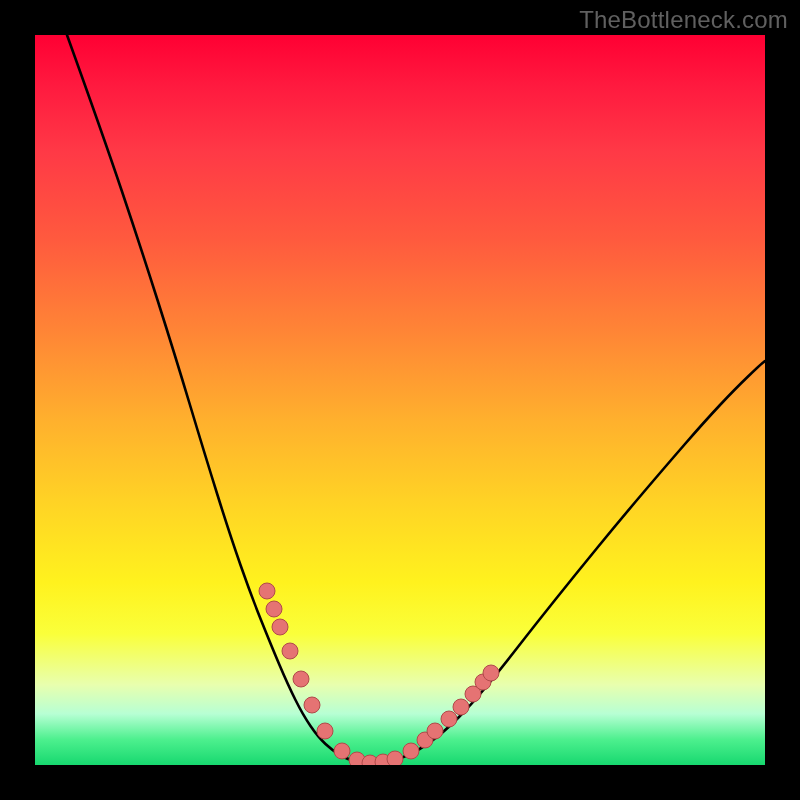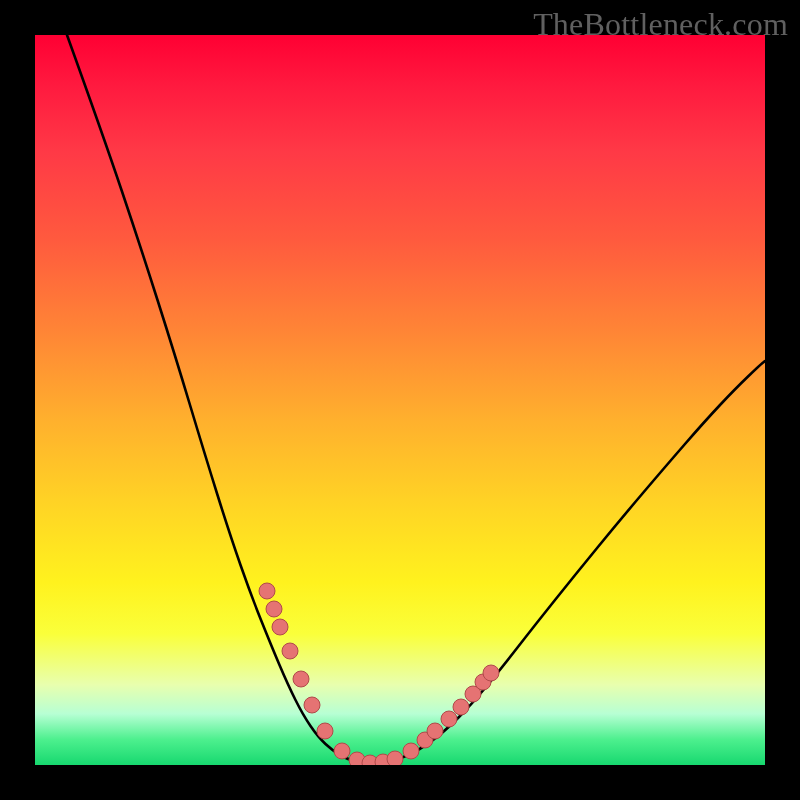--- a/index.html
+++ b/index.html
@@ -7,22 +7,22 @@
   .frame {
     position: relative;
     width: 800px;
     height: 800px;
     background: #000;
   }
   .watermark {
     position: absolute;
     top: 6px;
     right: 12px;
-    font-family: Liberation Serif, serif;
-    font-size: 32px;
+    font-family: Liberation Sans, sans-serif;
+    font-size: 24px;
     color: #606060;
     letter-spacing: 0.2px;
     z-index: 10;
   }
   .plot-area {
     position: absolute;
     left: 35px;
     top: 35px;
     width: 730px;
     height: 730px;

